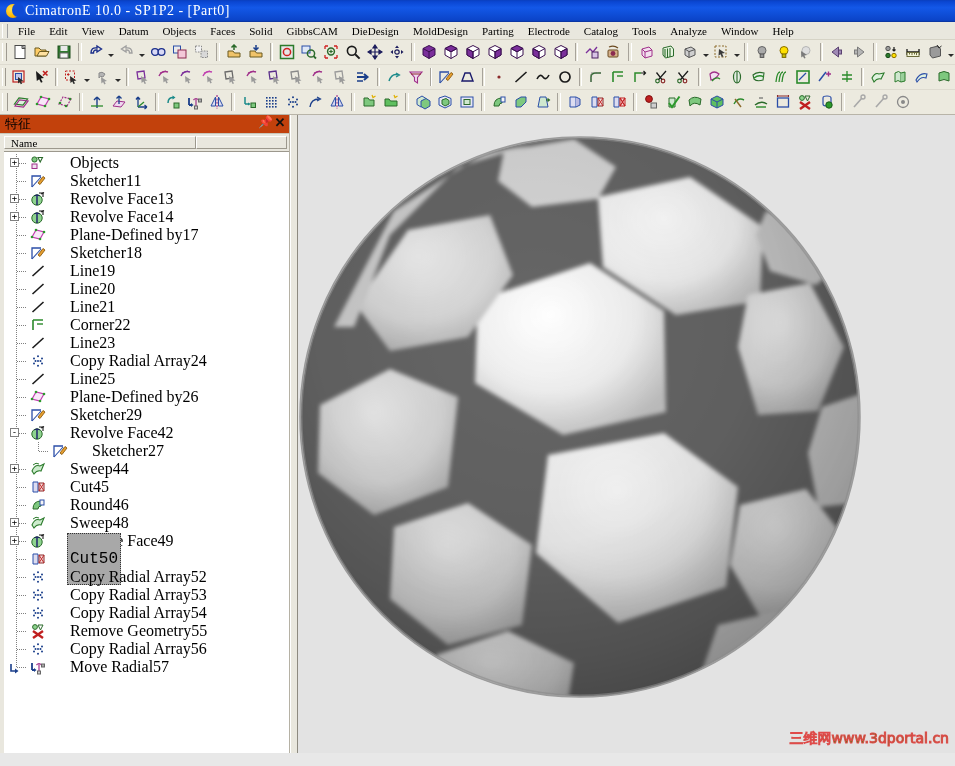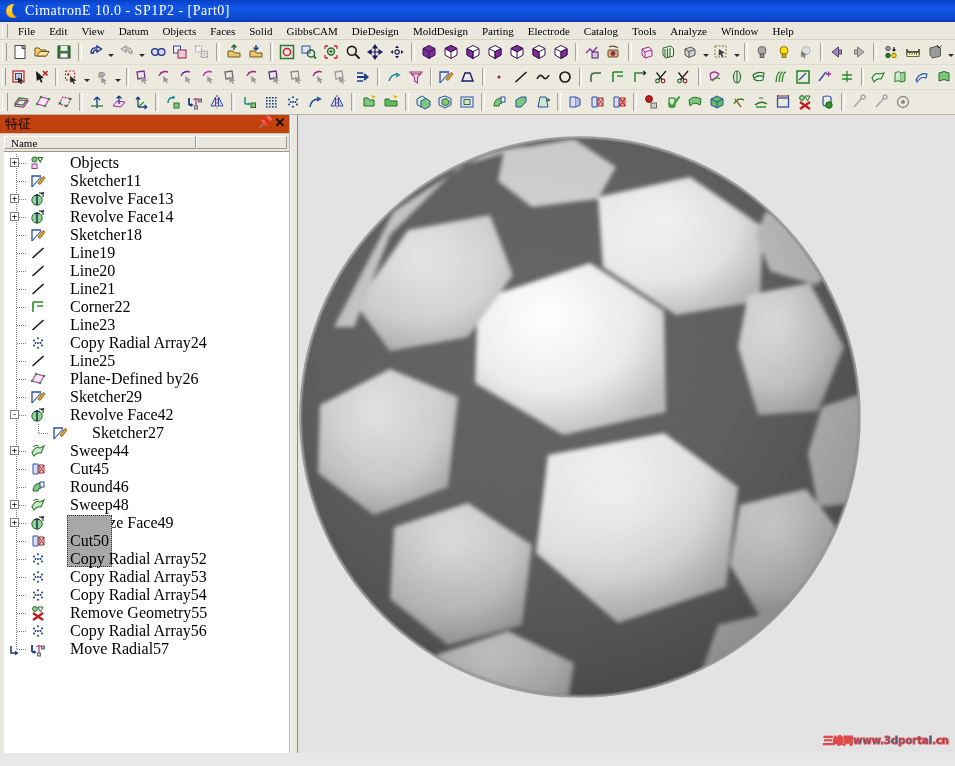--- a/index.html
+++ b/index.html
@@ -135,33 +135,33 @@
   }
   .lastarrow{position:absolute;left:5px;top:3px;width:12px;height:12px;}
   .ticon{width:17px;height:16px;flex:0 0 auto;margin-right:2px;}
   .tlabel{
     font-size:16px;color:#000;
     font-family:"Liberation Serif", serif;
     padding:0 3px;
     margin-left:18px;
   }
   .trow.sel .tlabel{
-    background:#a8a8a8;border:1px dotted #333;padding:16px 2px;
+    background:#a8a8a8;border:1px dotted #333;padding:16px 2px;font-family:Liberation Mono, monospace;
   }
   .trow.sel{}
 
   
   .viewsplit{width:6px;background:#e9e7de;border-left:1px solid #fff;
     border-right:1px solid #8d8a80;flex:0 0 auto;}
   .viewport{
     flex:1;background:#e3e3e3;position:relative;overflow:hidden;
   }
   .watermark{
     position:absolute;right:6px;bottom:5px;
-    font-size:10px;font-weight:bold;color:#0369a1;
+    font-size:14px;font-weight:normal;color:#4d7c0f;
     -webkit-text-stroke:1px #e04a4a;
     font-family:"DejaVu Sans", sans-serif;
     letter-spacing:0px;white-space:nowrap;
   }
   .statusbar{height:0px;}
 </style>
 </head>
 <body>
 
 <div id="app">
@@ -1041,20 +1041,36 @@
               <div class="ticon">
                 <svg class="ico" viewBox="0 0 16 16" xmlns="http://www.w3.org/2000/svg">
                   <circle cx="7" cy="9" r="5.2" fill="#8fd48f" stroke="#2b6a2b"></circle>
                   <path d="M7 4 L7 14" stroke="#1b1b6b" stroke-width="1.4"></path>
                   <path d="M4.5 5 Q7 2.5 9.5 5" fill="none" stroke="#1b1b6b" stroke-width="1"></path>
                   <path d="M9 2 L13 2 L13 6" fill="none" stroke="#1a1a1a" stroke-width="1.1"></path>
                   <path d="M11 3 L14 1.5" stroke="#1a1a1a" stroke-width="1.1"></path>
                 </svg>
               </div>
               <div class="tlabel">Revolve Face14</div>
+            </div>
+            <div class="trow">
+              <div class="indent">
+                <div class="vline"></div>
+                <div class="hline"></div>
+              </div>
+              <div class="ticon">
+                <svg class="ico" viewBox="0 0 16 16" xmlns="http://www.w3.org/2000/svg">
+                  <path d="M2 10 L6 3 L14 5 L10 12 Z" fill="#f8e8f8" stroke="#c040b0" stroke-width="1.2"></path>
+                  <circle cx="6" cy="3" r="1.3" fill="#2b9a2b"></circle>
+                  <circle cx="14" cy="5" r="1.3" fill="#2b9a2b"></circle>
+                  <circle cx="2" cy="10" r="1.3" fill="#2b9a2b"></circle>
+                  <circle cx="10" cy="12" r="1.3" fill="#2b9a2b"></circle>
+                </svg>
+              </div>
+              <div class="tlabel">Plane-Defined by17</div>
             </div>
             <div class="trow">
               <div class="indent">
                 <div class="vline"></div>
                 <div class="hline"></div>
               </div>
               <div class="ticon">
                 <svg class="ico" viewBox="0 0 16 16" xmlns="http://www.w3.org/2000/svg">
                   <path d="M2 14 L2 3 L11 3" fill="none" stroke="#2b4ea8" stroke-width="1.3"></path>
                   <path d="M2 14 L11 4" stroke="#2b4ea8" stroke-width="1.1"></path>

